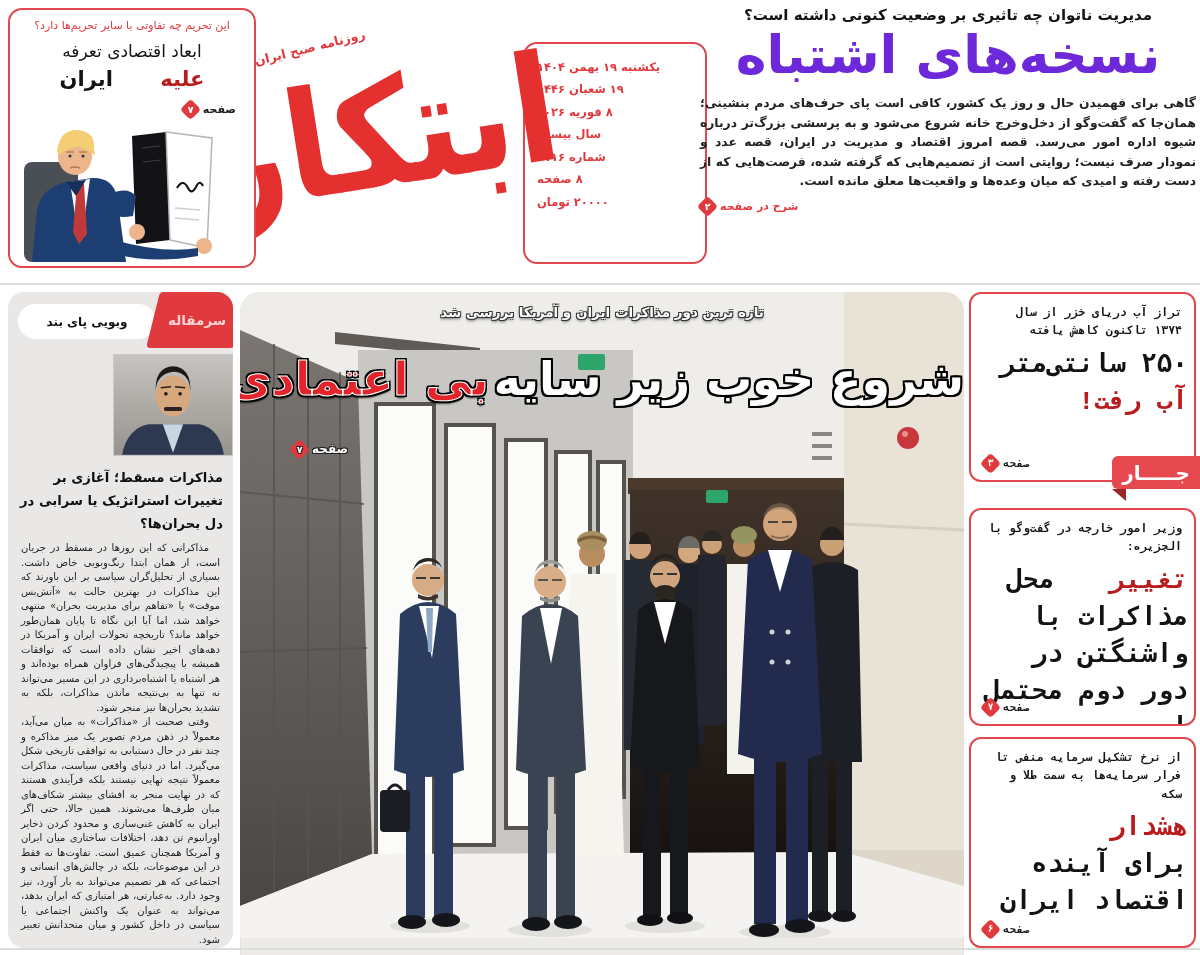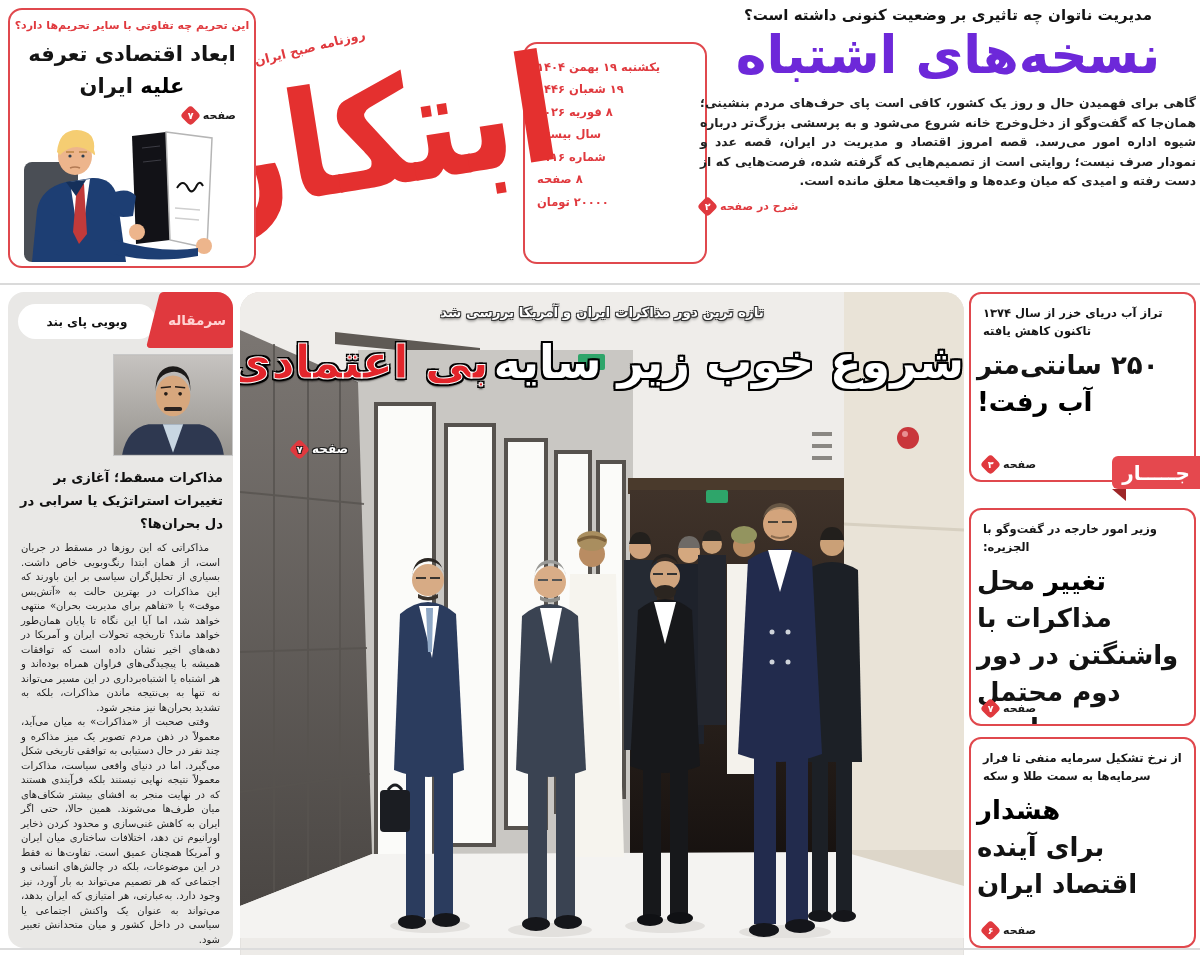--- a/index.html
+++ b/index.html
@@ -2,30 +2,30 @@
 <html lang="fa" dir="rtl"><head>
 <meta charset="utf-8">
 <style>
   * { margin:0; padding:0; box-sizing:border-box; }
   html,body { background:#fff; }
   body { font-family:"DejaVu Sans", sans-serif; direction:rtl; }
   #page {
     position:relative; width:1200px; height:955px; background:#fff;
     overflow:hidden; margin:0 auto;
   }
-  .red { color:#000000; }
+  .red { color:#b91c1c;margin-left:40px; }
 
   
   .tariff-box{
     position:absolute; left:8px; top:8px; width:248px; height:260px;
     border:2px solid #e0484d; border-radius:14px; background:#fff;
     text-align:center; overflow:hidden; z-index:3;
   }
-  .tariff-kicker{ margin-top:9px; font-size:11px; font-weight:bold; color:#e0393e; }
-  .tariff-h1{ margin-top:6px; font-size:21px; font-weight:bold; color:#141414; line-height:1.55; }
+  .tariff-kicker{ margin-top:9px; font-size:11px; font-weight:normal; color:#e0393e; }
+  .tariff-h1{ margin-top:6px; font-size:17px; font-weight:normal; color:#141414; line-height:1.55; }
   .tariff-h2{ font-size:21px; font-weight:bold; color:#141414; line-height:1.5; }
   .tariff-pagerow{ text-align:right; margin:2px 18px 0 0; }
   .inline-page{ display:inline-flex; align-items:center; gap:5px; font-size:11px; font-weight:bold; color:#1a1a1a; }
   .pbadge{ width:15px; height:15px; background:#e0393e; border-radius:4px; transform:rotate(45deg);
            display:inline-flex; align-items:center; justify-content:center; flex:0 0 auto; }
   .pbadge>span{ transform:rotate(-45deg); color:#fff; font-size:9.5px; font-weight:bold; line-height:1; }
   .trump-art{ position:absolute; left:7px; right:7px; bottom:4px; height:140px; }
 
   
   .logo-wrap{ position:absolute; left:225px; top:0px; width:330px; height:285px; z-index:2; pointer-events:none; }
@@ -70,32 +70,32 @@
   .ed-body{ padding:6px 13px 0; font-size:10px; color:#1d1d1d; text-align:justify; line-height:1.45; }
   .ed-body p{ text-indent:11px; margin:0; }
 
   
   .photo{ position:absolute; left:240px; top:292px; width:724px; height:693px;
     border-radius:20px; overflow:hidden; background:#edebe8; box-shadow:0 0 0 1px #e4e2df inset; }
   .photo svg{ position:absolute; inset:0; }
   .photo-kicker{ position:absolute; top:12px; left:0; width:100%; text-align:center;
     color:#fff; font-size:13.5px; font-weight:bold;
     text-shadow:1px 1px 0 #333,-1px 1px 0 #333,1px -1px 0 #333,-1px -1px 0 #333,0 2px 3px rgba(0,0,0,.6); }
-  .photo-headline{ position:absolute; top:43px; left:0; width:100%; text-align:center; white-space:nowrap; }
+  .photo-headline{ position:absolute; top:60px; left:0; width:100%; text-align:center; white-space:nowrap; }
   .ph-white{ font-size:46px; font-weight:bold; color:#fff;
     text-shadow:2px 2px 0 #000,-2px 2px 0 #000,2px -2px 0 #000,-2px -2px 0 #000,0 2px 0 #000,2px 0 0 #000,0 -2px 0 #000,-2px 0 0 #000; }
   .ph-red{ font-size:46px; font-weight:bold; color:#e3252b; -webkit-text-stroke:1px #fff;
     text-shadow:2px 2px 0 #000,-2px 2px 0 #000,2px -2px 0 #000,-2px -2px 0 #000,0 3px 2px rgba(0,0,0,.8); }
   .photo-page{ position:absolute; left:52px; top:146px; }
   .photo-page .inline-page{ color:#fff; font-size:12px;
     text-shadow:1px 1px 0 #222,-1px 1px 0 #222,1px -1px 0 #222,-1px -1px 0 #222; }
 
   
   .rail-box{ position:absolute; left:969px; width:227px; border:2px solid #e0484d; border-radius:12px;
-    background:#fff; text-align:left; overflow:hidden; }
+    background:#fff; text-align:right; overflow:hidden;font-family:Liberation Mono, monospace; }
   #rail-caspian{ top:292px; height:190px; }
   #rail-talks{ top:508px; height:218px; }
   #rail-warning{ top:737px; height:211px; }
   .rail-kicker{ margin:10px 12px 0; font-size:11.5px; font-weight:bold; color:#161616; line-height:1.6; }
   .rail-head{ margin-top:6px; font-size:26px; font-weight:bold; color:#131313; line-height:1.42; padding:0 6px; }
   .rail-page{ position:absolute; left:12px; bottom:8px; }
   .ribbon{ position:absolute; left:1112px; top:456px; width:88px; height:33px; background:#e5484e;
     border-radius:6px 0 0 6px; display:flex; align-items:center; justify-content:center;
     color:#fff; font-size:20px; font-weight:bold; z-index:4; }
   .ribbon-fold{ position:absolute; left:1112px; top:489px; width:0; height:0; z-index:4;

